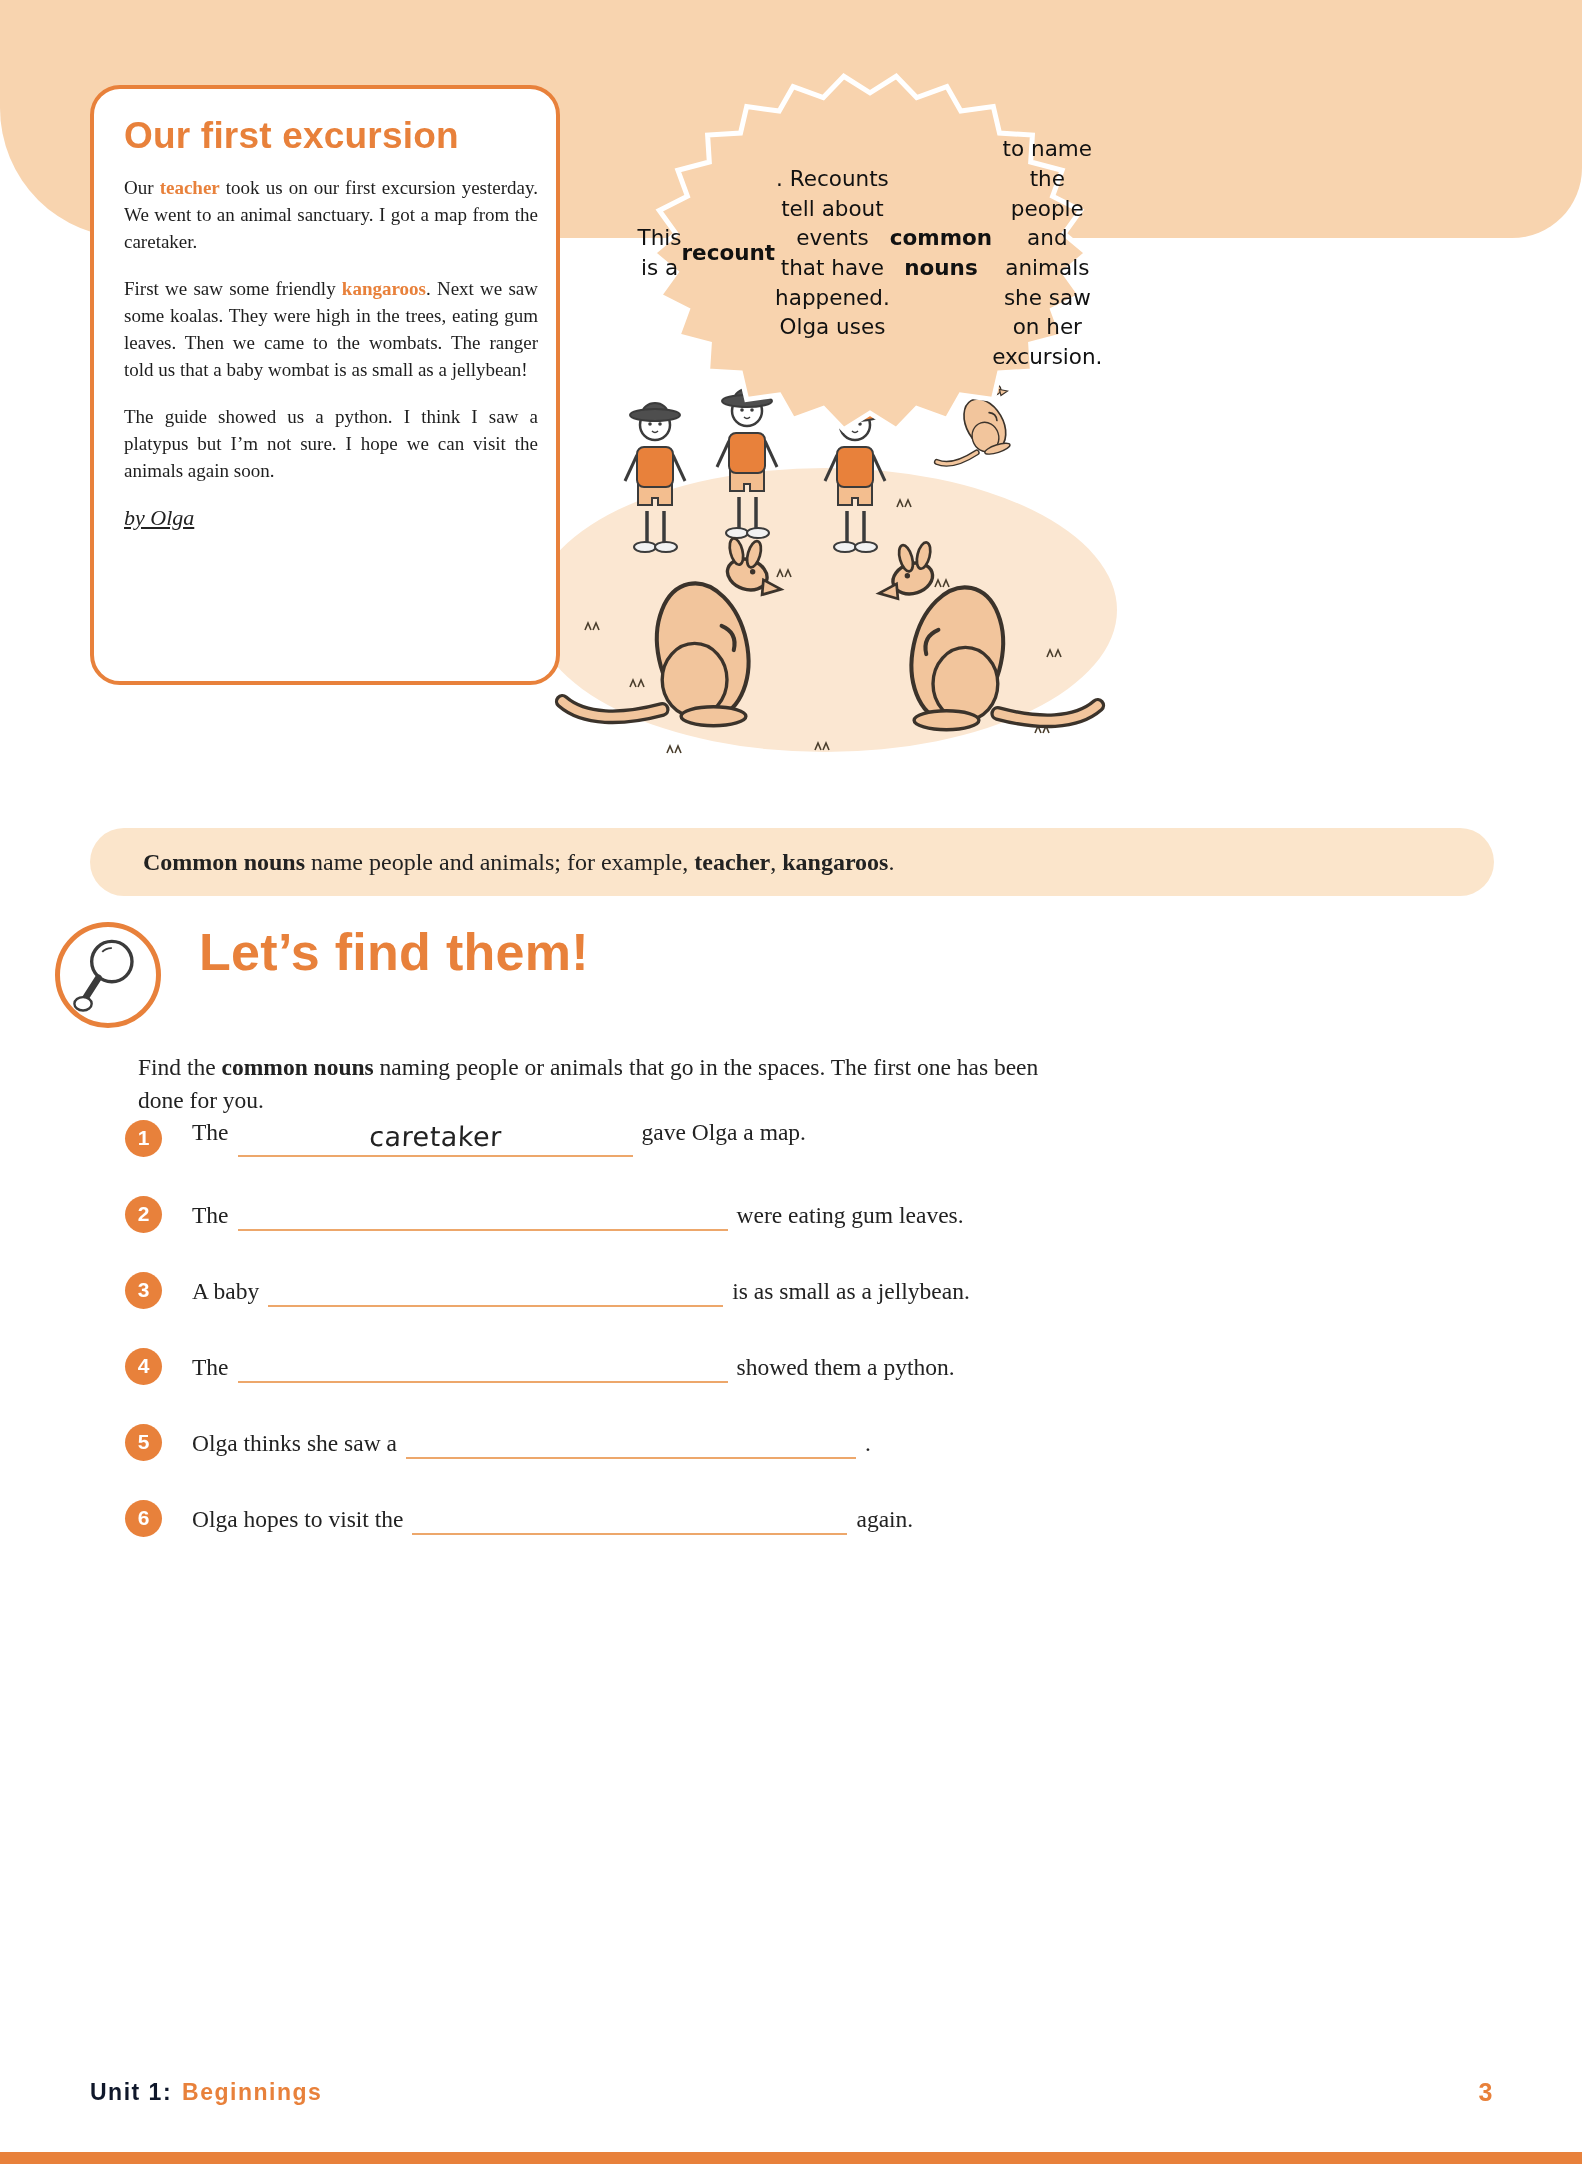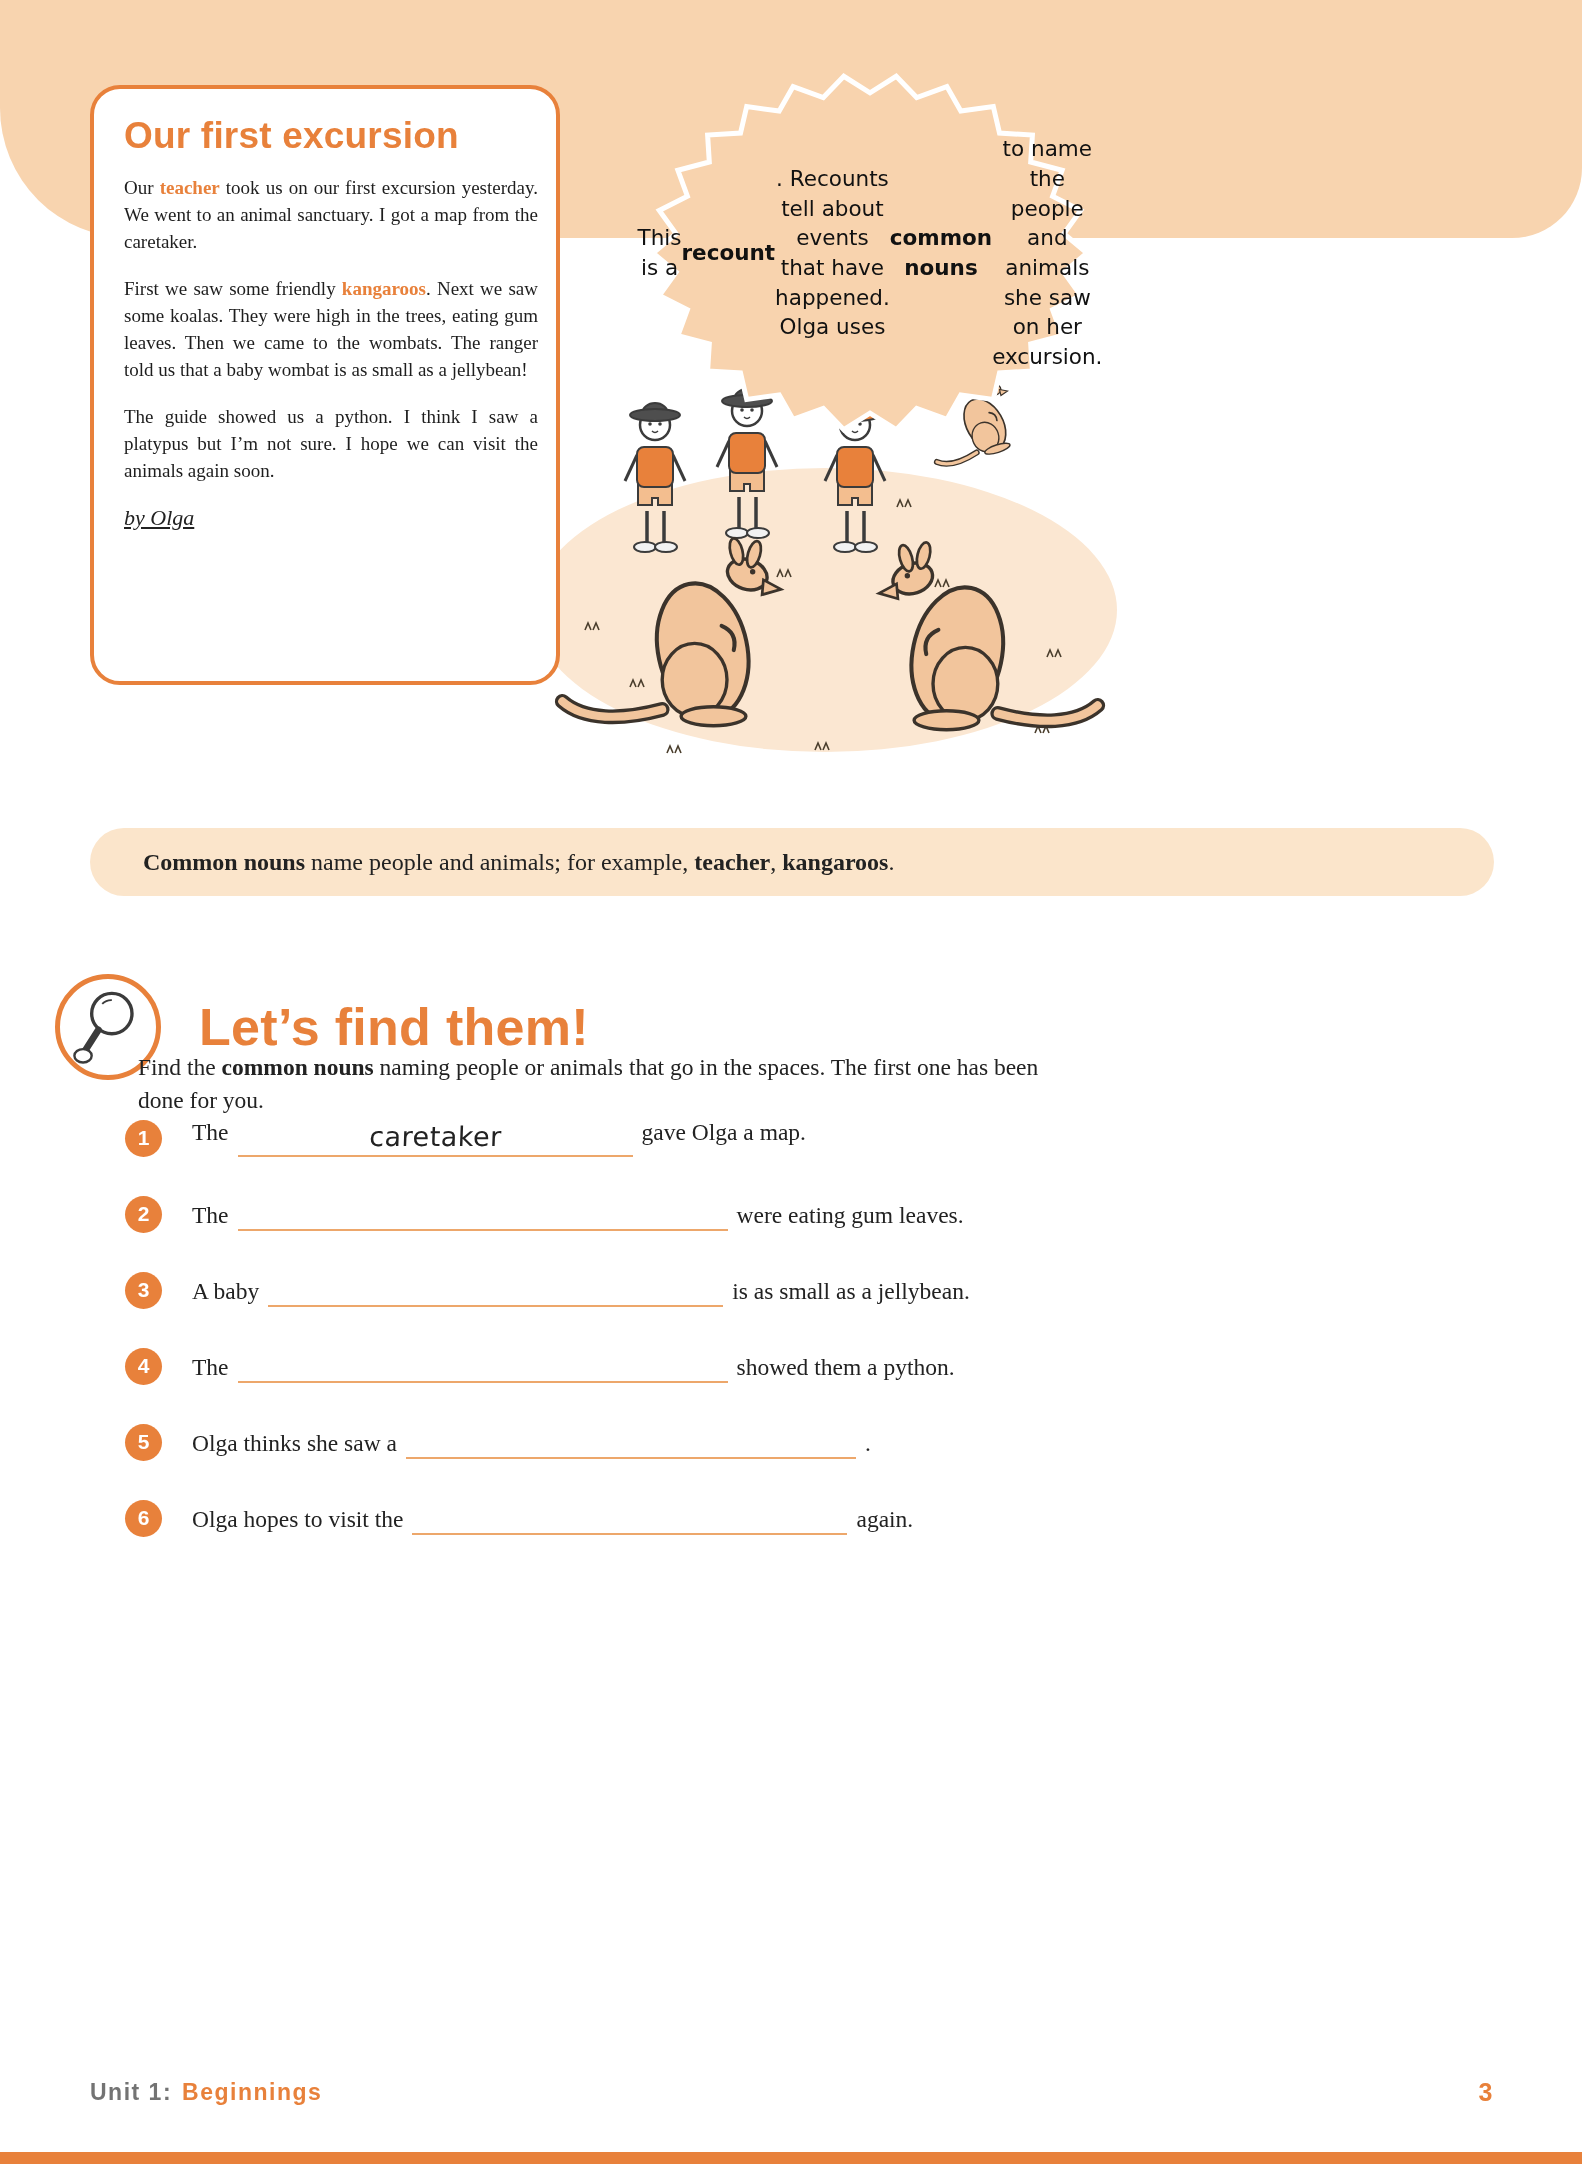--- a/index.html
+++ b/index.html
@@ -53,21 +53,21 @@
   }
   
   .illustration{position:absolute;left:515px;top:325px;width:610px;height:455px;z-index:2;}
   
   .banner{
     position:absolute;left:90px;top:828px;width:1404px;height:68px;
     background:var(--banner);border-radius:34px;display:flex;align-items:center;
     padding:0 36px;font-size:24px;z-index:2;
   }
   
-  .activity-head{position:absolute;left:55px;top:974px;display:flex;align-items:center;z-index:2;}
+  .activity-head{position:absolute;left:55px;top:922px;display:flex;align-items:flex-start;z-index:2;}
   .magnifier-badge{
     width:106px;height:106px;border-radius:50%;background:#fff;
     border:5px solid var(--accent);position:relative;flex:none;margin-right:38px;
   }
   .magnifier-badge svg{position:absolute;inset:0;width:100%;height:100%;}
   .activity-title{
     font-family:"Liberation Sans","DejaVu Sans",sans-serif;font-weight:bold;
     color:var(--accent);font-size:52px;margin:0;letter-spacing:.3px;
   }
   
@@ -93,21 +93,21 @@
     display:block;font-family:"DejaVu Sans","Liberation Sans",sans-serif;
     font-size:27px;color:#222;letter-spacing:.5px;transform:translateY(-2px) skewX(-2deg);
   }
   
   .footer{
     position:absolute;left:90px;right:88px;top:2078px;display:flex;
     justify-content:space-between;align-items:center;
     font-family:"Liberation Sans","DejaVu Sans",sans-serif;font-weight:bold;
     font-size:23px;letter-spacing:1.5px;z-index:2;
   }
-  .unit-label{color:#737373;text-align:right;}
+  .unit-label{color:#0f172a;text-align:right;}
   .unit-title{color:var(--accent);margin-left:10px;}
   .page-num{color:var(--accent);font-size:25px;}
   .bottom-bar{position:absolute;left:0;right:0;bottom:0;height:12px;background:var(--accent);z-index:2;}
 </style>
 </head>
 <body>
 
 <div class="page">
 
   <div class="top-band"></div>

